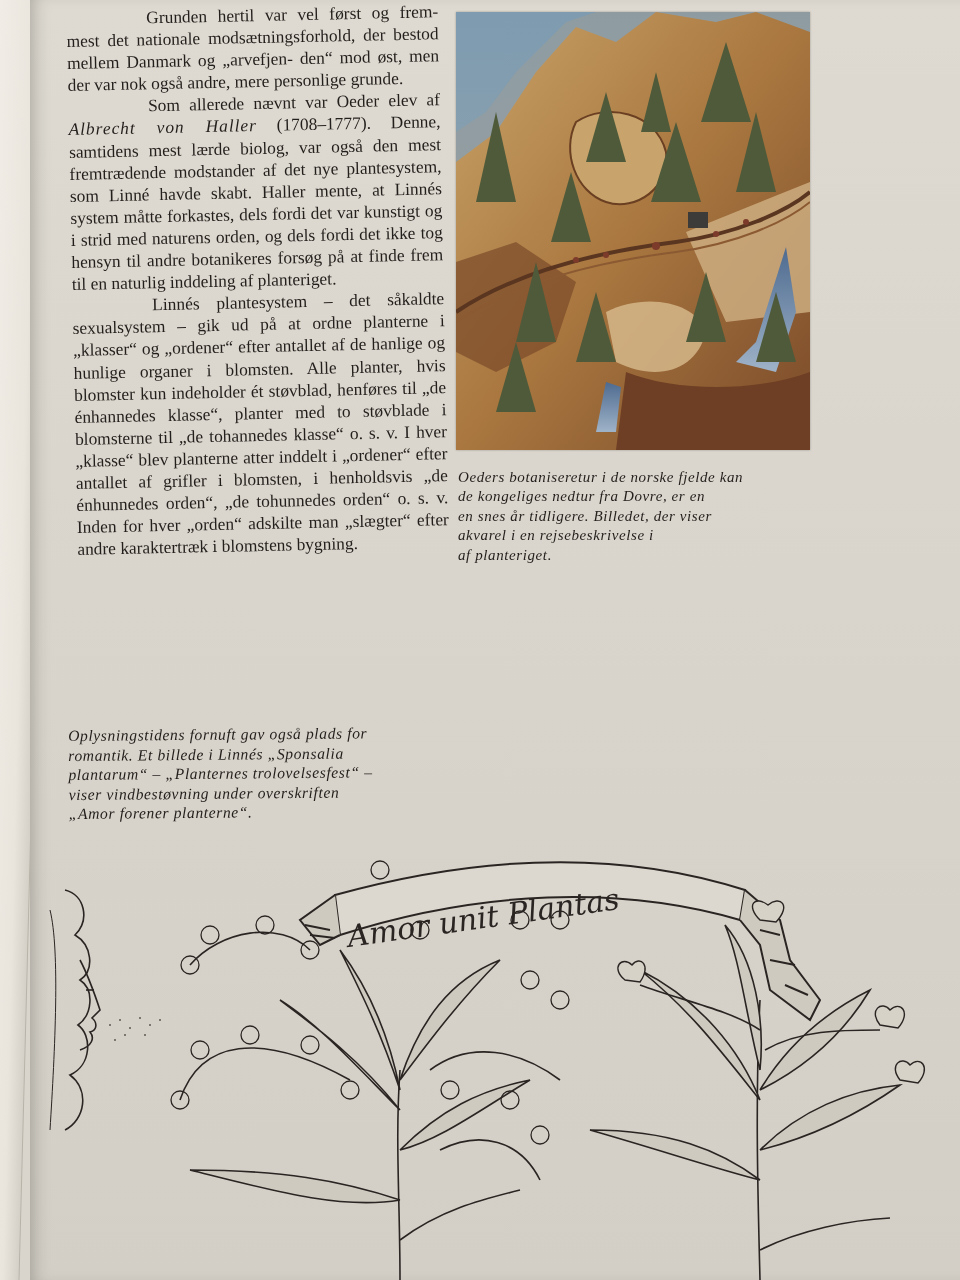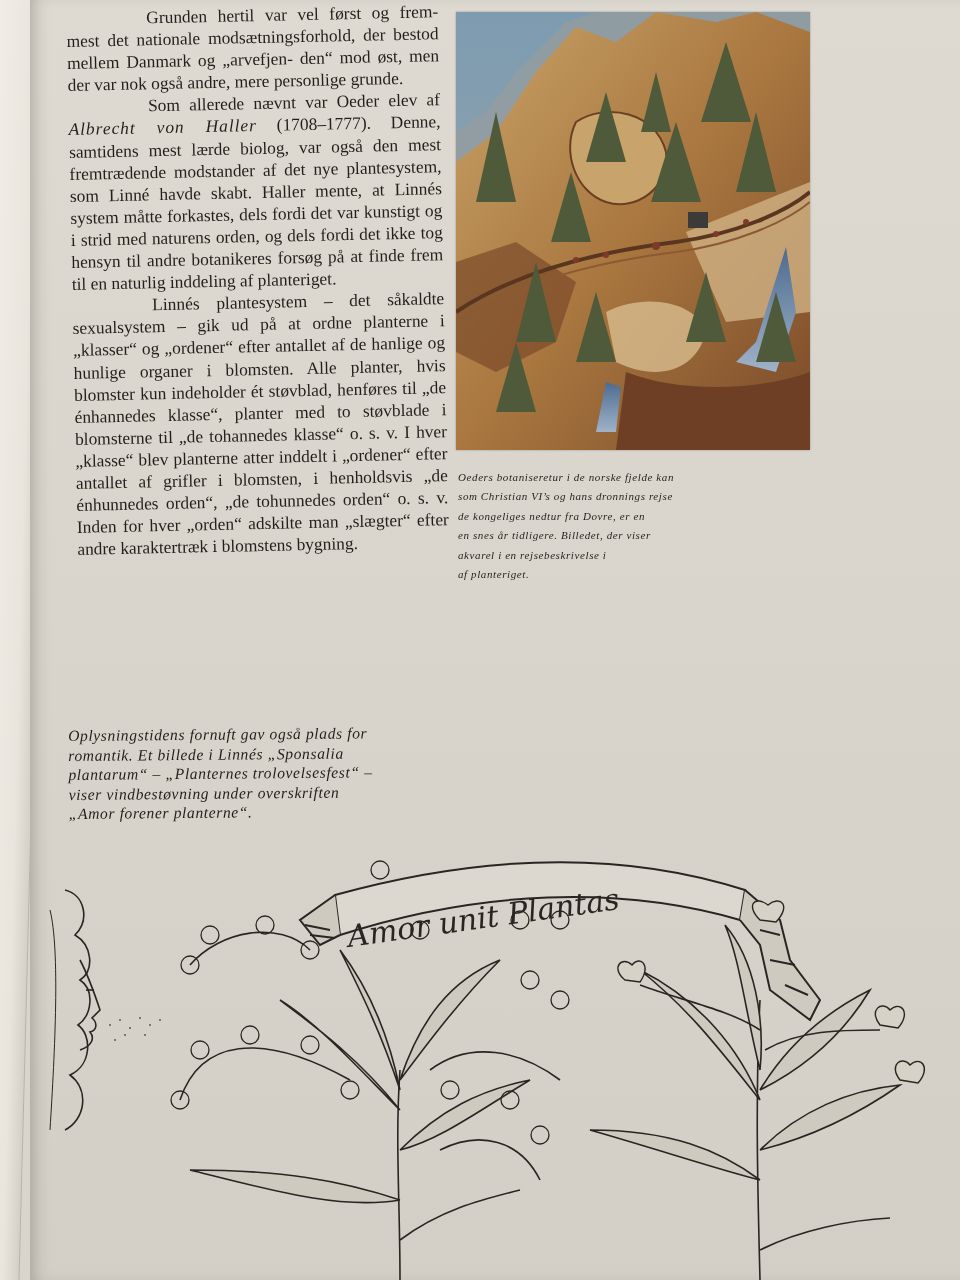--- a/index.html
+++ b/index.html
@@ -28,21 +28,21 @@
   .body-text p { margin:0; text-indent:80px; }
   .body-text p + p { text-indent:80px; }
   .body-text p.first { text-indent:80px; }
   .body-text em { font-style:italic; letter-spacing:1px; }
   .painting {
     position:absolute; left:456px; top:12px; width:354px; height:438px;
     overflow:hidden; box-shadow:0 0 2px rgba(0,0,0,0.3);
   }
   .caption-right {
     position:absolute; left:458px; top:468px; width:380px;
-    font-size:11px; line-height:19.4px; font-style:italic; letter-spacing:0.6px;
+    font-size:15px; line-height:19.4px; font-style:italic; letter-spacing:0.6px;
   }
   .caption-right div, .caption-left div { white-space:nowrap; }
   .caption-left {
     position:absolute; left:68px; top:726px; width:380px;
     font-size:15.6px; line-height:19.6px; font-style:italic; letter-spacing:0.6px;
     transform:rotate(-0.5deg); transform-origin:top left;
   }
   .engraving { position:absolute; left:0; top:850px; width:960px; height:430px; }
   .banner-text {
     font-family:"DejaVu Serif",serif; font-style:italic; font-size:30px; fill:#2a2522;
@@ -116,21 +116,20 @@
       <path d="M200 60 L215 120 L185 120 Z"></path>
         <path d="M60 330 L80 400 L40 400 Z"></path>
       <path d="M320 280 L340 350 L300 350 Z"></path>
         <path d="M140 280 L160 350 L120 350 Z"></path>
     </g>
   </svg>
 </div>
 
 <div class="caption-right">
   <div>Oeders botaniseretur i de norske fjelde kan</div>
-  <div>som Christian VI’s og hans dronnings rejse</div>
   <div>de kongeliges nedtur fra Dovre, er en</div>
   <div>en snes år tidligere. Billedet, der viser</div>
   <div>akvarel i en rejsebeskrivelse i</div>
   <div>af planteriget.</div>
 </div>
 
 <div class="caption-left">
   <div>Oplysningstidens fornuft gav også plads for</div>
   <div>romantik. Et billede i Linnés „Sponsalia</div>
   <div>plantarum“ – „Planternes trolovelsesfest“ –</div>

